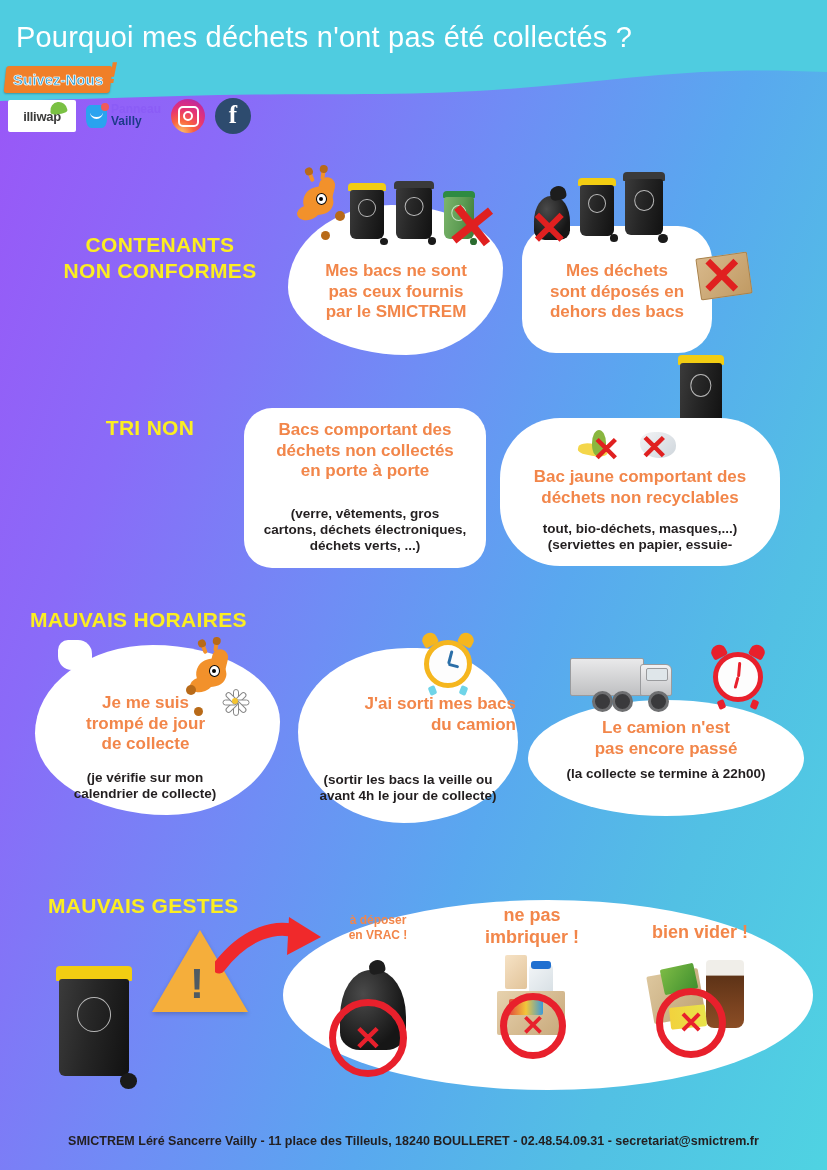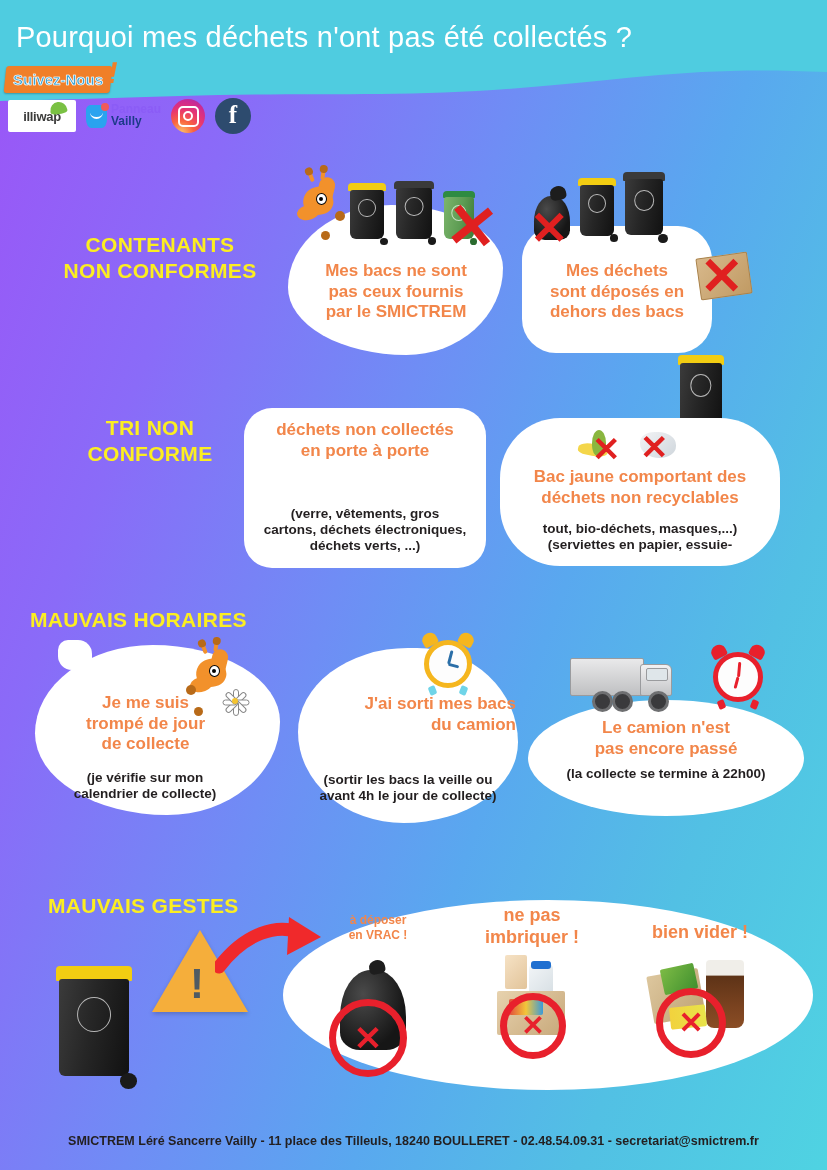--- a/index.html
+++ b/index.html
@@ -261,25 +261,25 @@
   <div class="lid" style="background:#3a3a3a;"></div>
     <div class="body"></div>
     <div class="logo"></div>
     <div class="wheel"></div>
 </div>
 <div class="pkg" style="left:698px;top:255px;width:52px;height:42px;background:linear-gradient(135deg,#d8b98c,#c09a63);transform:rotate(-8deg);box-shadow:inset 0 0 0 1px #a8834f;"></div>
 <div class="xmark" style="left:700px;top:250px;font-size:52px;color:#E02020;">✕</div>
 
 <div class="sec-head" style="left:60px;top:415px;width:180px;">
   <div>TRI NON</div>
-  <div>CONFORME</div>
 </div>
 
 <div class="bubble blobB" style="left:244px;top:408px;width:242px;height:160px;border-radius:28px;"></div>
 <div class="bub-title" style="position:absolute;left:246px;top:420px;width:238px;font-size:17px;">
+  <div>Bacs comportant des</div>
   <div>déchets non collectés</div>
   <div>en porte à porte</div>
 </div>
 <div class="bub-sub" style="position:absolute;left:246px;top:506px;width:238px;">
   <div>(verre, vêtements, gros</div>
   <div>cartons, déchets électroniques,</div>
   <div>déchets verts, ...)</div>
 </div>
 
 <div class="bin" style="left:678px;top:355px;width:46px;height:74px;">

